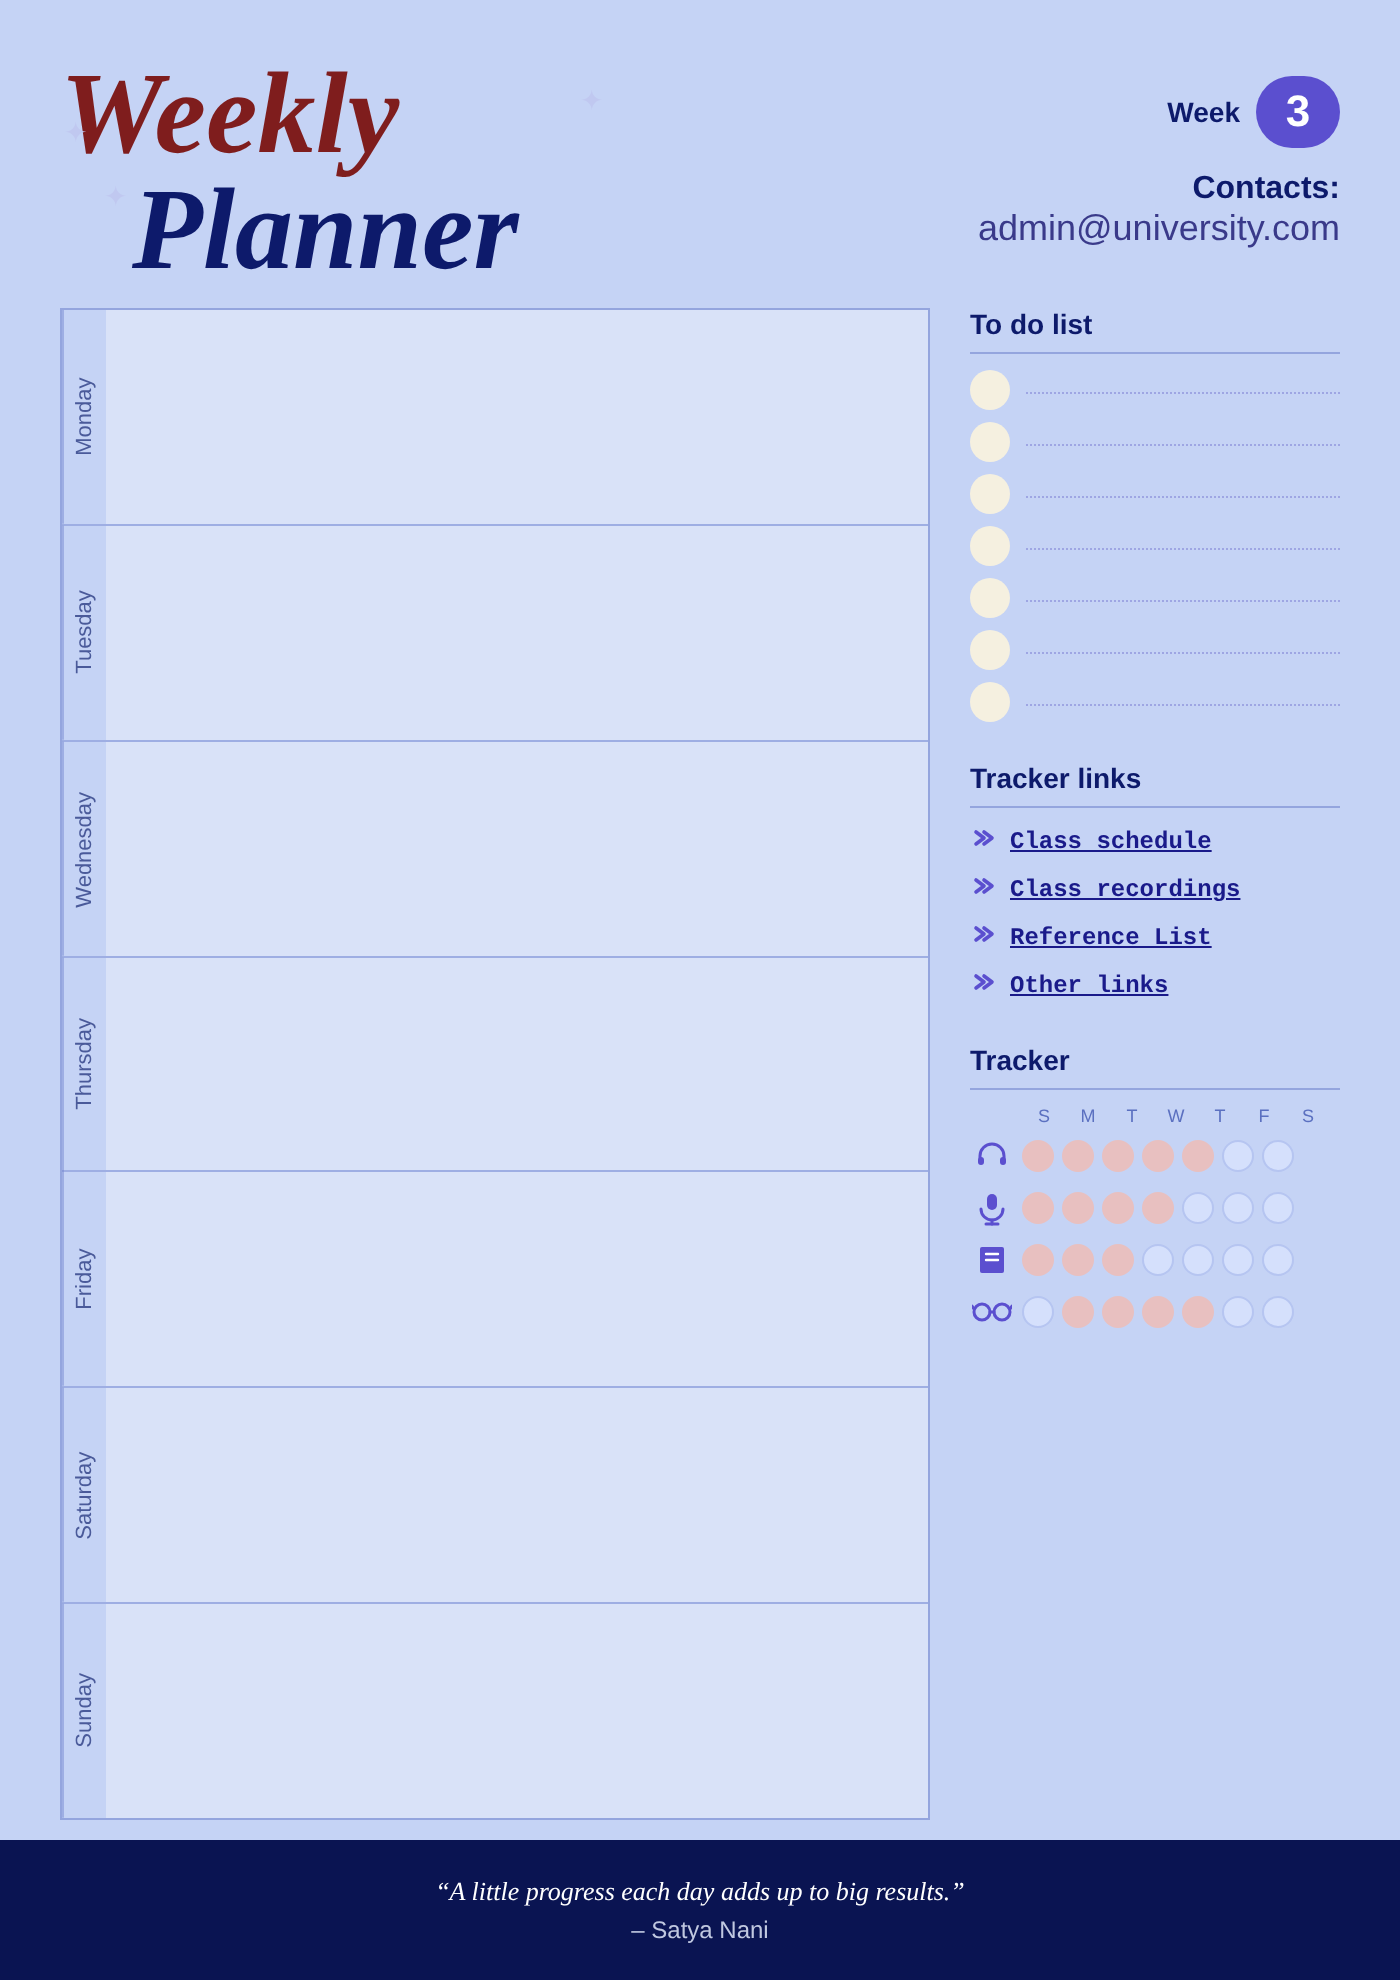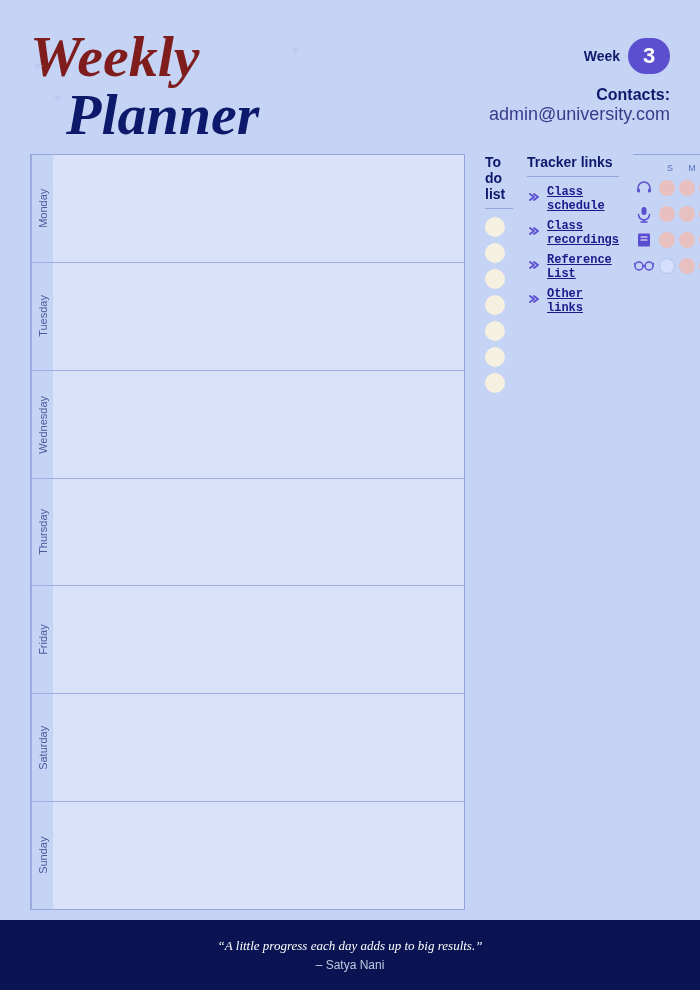--- a/index.html
+++ b/index.html
@@ -148,20 +148,21 @@
     .day-content {
       flex: 1;
       min-height: 90px;
       background: rgba(255,255,255,0.35);
     }
 
     
     .sidebar {
       width: 185px;
       display: flex;
+      flex-direction: column;
       gap: 14px;
     }
 
     
     .section-title {
       font-size: 14px;
       font-weight: 700;
       color: #0d1a6b;
       font-family: Arial, sans-serif;
       margin-bottom: 6px;
@@ -446,20 +447,21 @@
               <span class="link-arrow"><svg width="14" height="14" viewBox="0 0 14 14" fill="none" xmlns="http://www.w3.org/2000/svg">
                   <path d="M3 4L7 7L3 10" stroke="#5b4fcf" stroke-width="1.8" stroke-linecap="round" stroke-linejoin="round"></path>
                   <path d="M7 4L11 7L7 10" stroke="#5b4fcf" stroke-width="1.8" stroke-linecap="round" stroke-linejoin="round"></path>
                 </svg></span>
               <span class="link-text">Other links</span>
             </div>
           </div>
       </div>
 
       <div class="tracker-section">
+        <div class="section-title">Tracker</div>
         <div class="divider"></div>
         <div class="tracker-days-header" id="tracker-days-header">
             <span class="tracker-day-label">S</span>
             <span class="tracker-day-label">M</span>
             <span class="tracker-day-label">T</span>
             <span class="tracker-day-label">W</span>
             <span class="tracker-day-label">T</span>
             <span class="tracker-day-label">F</span>
             <span class="tracker-day-label">S</span>
           </div>

